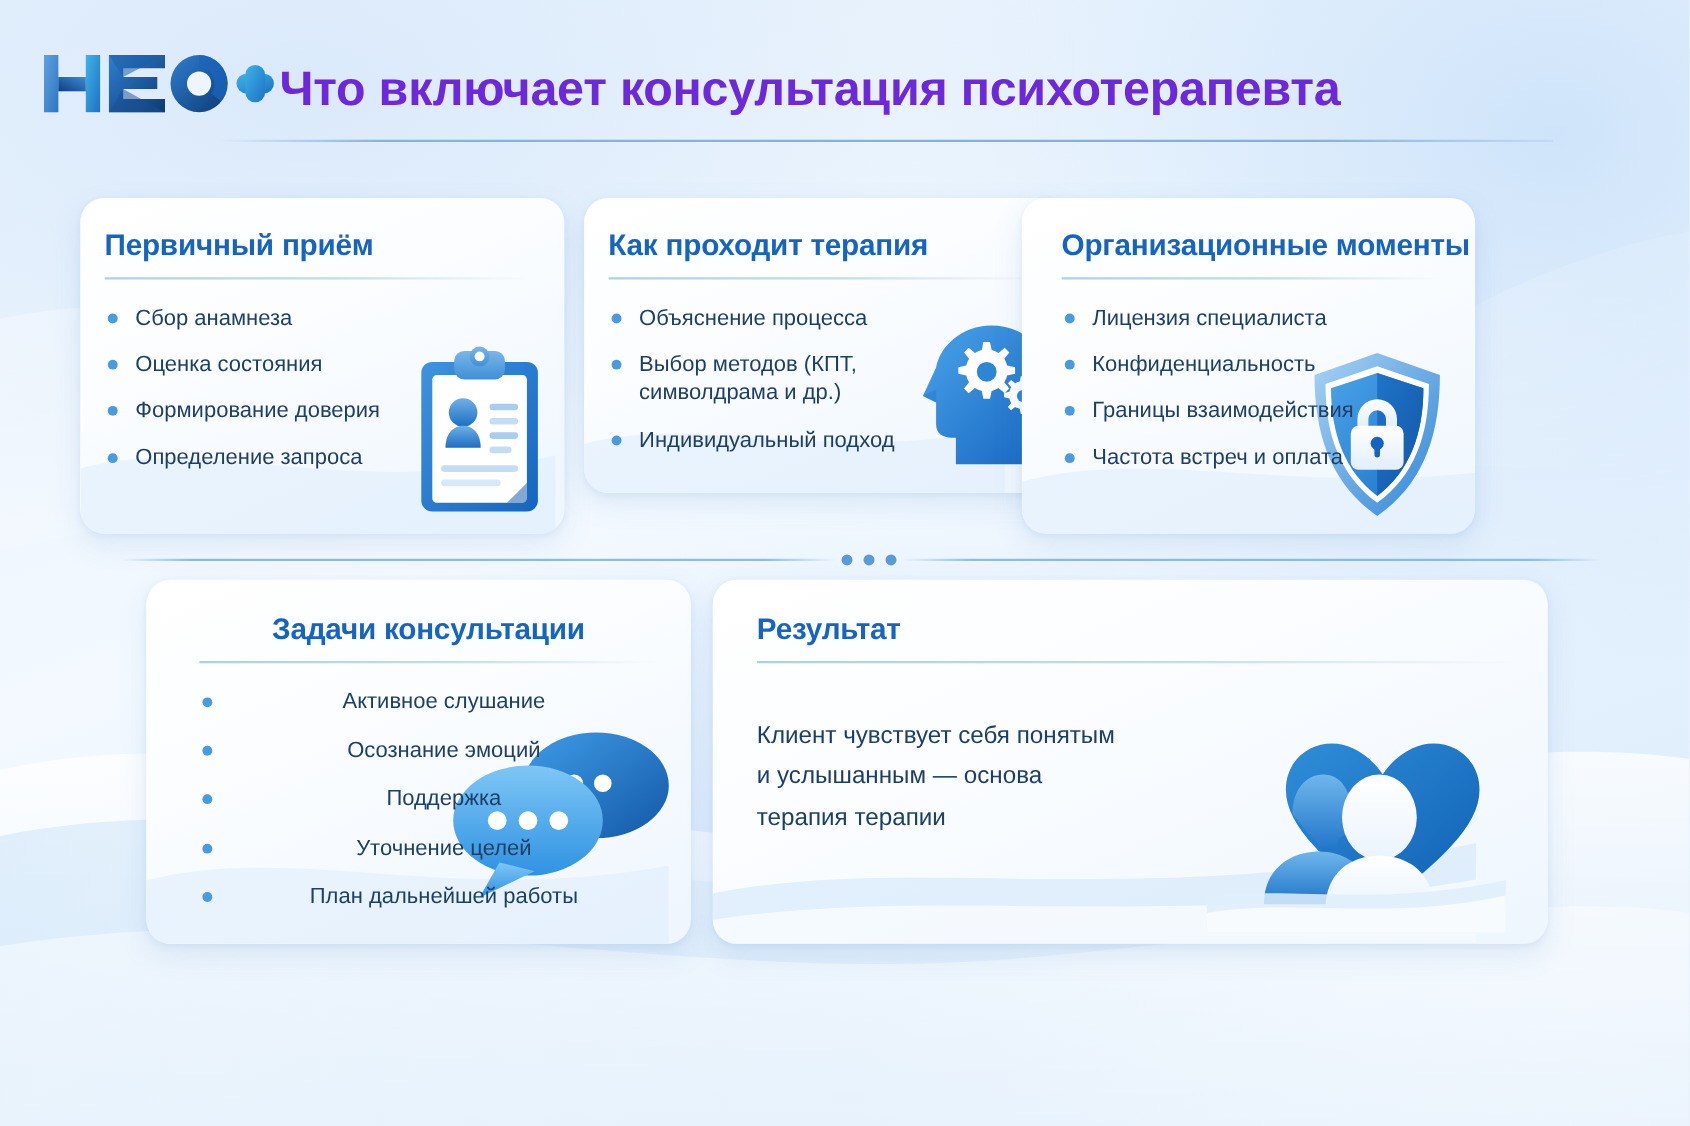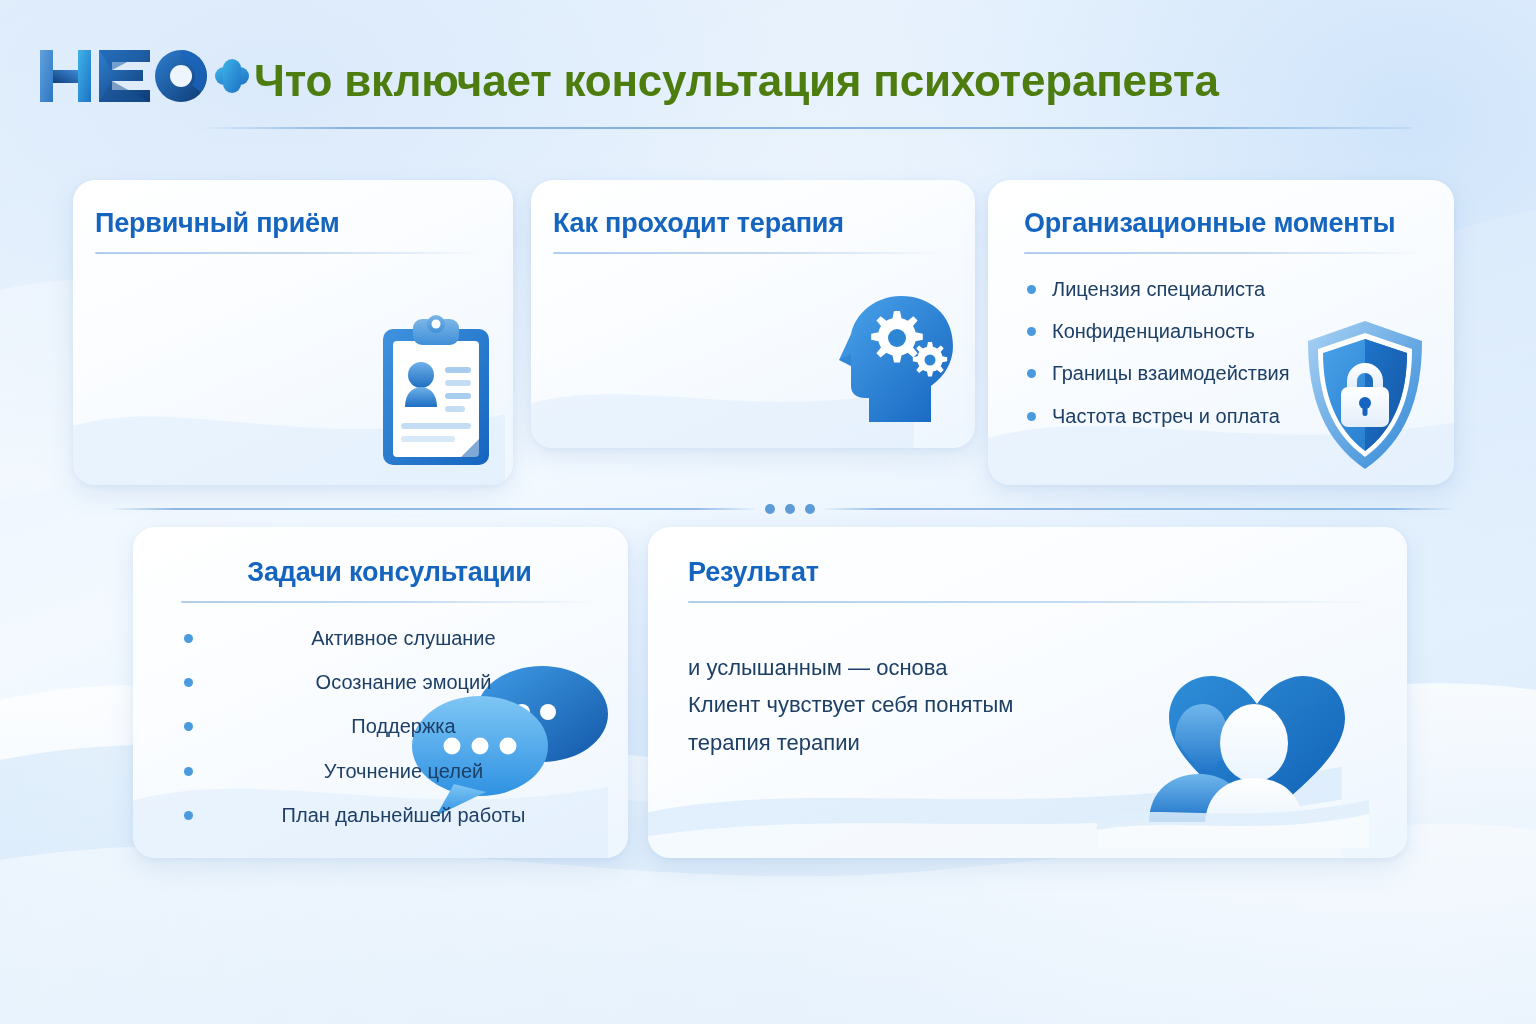--- a/index.html
+++ b/index.html
@@ -26,21 +26,21 @@
   
   #header {
     position:absolute; left:0; top:0; width:1536px; height:150px; z-index:5;
   }
   #logo {
     position:absolute; left:38px; top:46px; width:212px; height:64px;
   }
   #page-title {
     position:absolute; left:254px; top:56px;
     font-size:44px; font-weight:700; letter-spacing:-.2px;
-    color:#4d7c0f;
+    color:#6d28d9;
     font-family:"Liberation Sans", sans-serif;
     white-space:nowrap;
   }
   #header-rule {
     position:absolute; left:200px; top:127px; width:1212px; height:2px;
     background:linear-gradient(90deg, rgba(120,170,220,0) 0%, #86b4e2 12%, #7fb0e0 82%, rgba(120,170,220,.15) 100%);
     border-radius:2px;
   }
 
   
@@ -68,21 +68,21 @@
   }
   ul.bullets li::before {
     content:""; position:absolute; left:3px; top:9px;
     width:9px; height:9px; border-radius:50%;
     background:#4a9ae0;
   }
 
   
   #card-primary   { left:73px;  top:180px; width:440px; height:305px; }
   #card-therapy   { left:531px; top:180px; width:444px; height:268px; }
-  #card-org       { left:988px; top:180px; width:466px; height:305px; }
+  #card-org       { left:929px; top:180px; width:412px; height:305px; }
   #card-tasks     { left:133px; top:527px; width:495px; height:331px;text-align:center; }
   #card-result    { left:648px; top:527px; width:759px; height:331px; }
 
   #card-org .card-inner   { padding-left:36px; }
   #card-tasks .card-inner { padding:30px 30px 20px 48px; }
   #card-tasks ul.bullets li { margin-bottom:18px; }
   #card-result .card-inner{ padding:30px 30px 20px 40px; }
 
   #result-text {
     margin-top:46px; font-size:22px; line-height:1.72;
@@ -199,20 +199,26 @@
   <div id="header-rule"></div>
 </header>
 
 <section class="card" id="card-primary">
   <svg class="card-wave" viewBox="0 0 440 180" preserveAspectRatio="none">
     <path d="M0,120 C110,88 240,150 440,108 L440,180 L0,180 Z" fill="#dcecfb" opacity=".55"></path>
   </svg>
   <div class="card-inner">
     <h2>Первичный приём</h2>
     <div class="card-rule"></div>
+    <ul class="bullets">
+      <li>Сбор анамнеза</li>
+      <li>Оценка состояния</li>
+      <li>Формирование доверия</li>
+      <li>Определение запроса</li>
+    </ul>
   </div>
 
   <div class="card-icon" id="icon-clipboard">
     <svg viewBox="0 0 118 158" width="118" height="158">
       <defs>
         <linearGradient id="clipBoardG" x1="0" y1="0" x2="1" y2="1">
           <stop offset="0%" stop-color="#3f93de"></stop>
             <stop offset="100%" stop-color="#1565c0"></stop>
         </linearGradient>
         <linearGradient id="clipClampG" x1="0" y1="0" x2="0" y2="1">
@@ -244,20 +250,25 @@
   </div>
 </section>
 
 <section class="card" id="card-therapy">
   <svg class="card-wave" viewBox="0 0 444 180" preserveAspectRatio="none">
     <path d="M0,128 C120,96 250,150 444,112 L444,180 L0,180 Z" fill="#dcecfb" opacity=".5"></path>
   </svg>
   <div class="card-inner">
     <h2>Как проходит терапия</h2>
     <div class="card-rule"></div>
+    <ul class="bullets">
+      <li>Объяснение процесса</li>
+      <li style="max-width:255px">Выбор методов (КПТ, символдрама и др.)</li>
+      <li>Индивидуальный подход</li>
+    </ul>
   </div>
 
   <div class="card-icon" id="icon-head">
     <svg viewBox="0 0 128 136" width="128" height="136">
       <defs>
         <linearGradient id="headG" x1="0" y1="0" x2="1" y2="1">
           <stop offset="0%" stop-color="#4aa3ea"></stop>
             <stop offset="100%" stop-color="#1565c0"></stop>
         </linearGradient>
       </defs>
@@ -383,22 +394,22 @@
 
 <section class="card" id="card-result">
   <svg class="card-wave" viewBox="0 0 759 210" preserveAspectRatio="none">
     <path d="M0,160 C200,120 420,178 759,110 L759,210 L0,210 Z" fill="#d5e8fa" opacity=".65"></path>
     <path d="M0,186 C230,152 460,198 759,146 L759,210 L0,210 Z" fill="#ffffff" opacity=".65"></path>
   </svg>
   <div class="card-inner">
     <h2>Результат</h2>
     <div class="card-rule"></div>
     <div id="result-text">
+      <span>Клиент чувствует себя понятым</span>
       <span>и услышанным — основа</span>
-      <span>Клиент чувствует себя понятым</span>
       <span>терапия терапии</span>
     </div>
   </div>
 
   <div class="card-icon" id="icon-heart">
     <svg viewBox="0 0 272 200" width="272" height="200">
       <defs>
         <linearGradient id="heartG" x1="0" y1="0" x2="1" y2="1">
           <stop offset="0%" stop-color="#2f8ed8"></stop>
             <stop offset="100%" stop-color="#0f5fb4"></stop>

